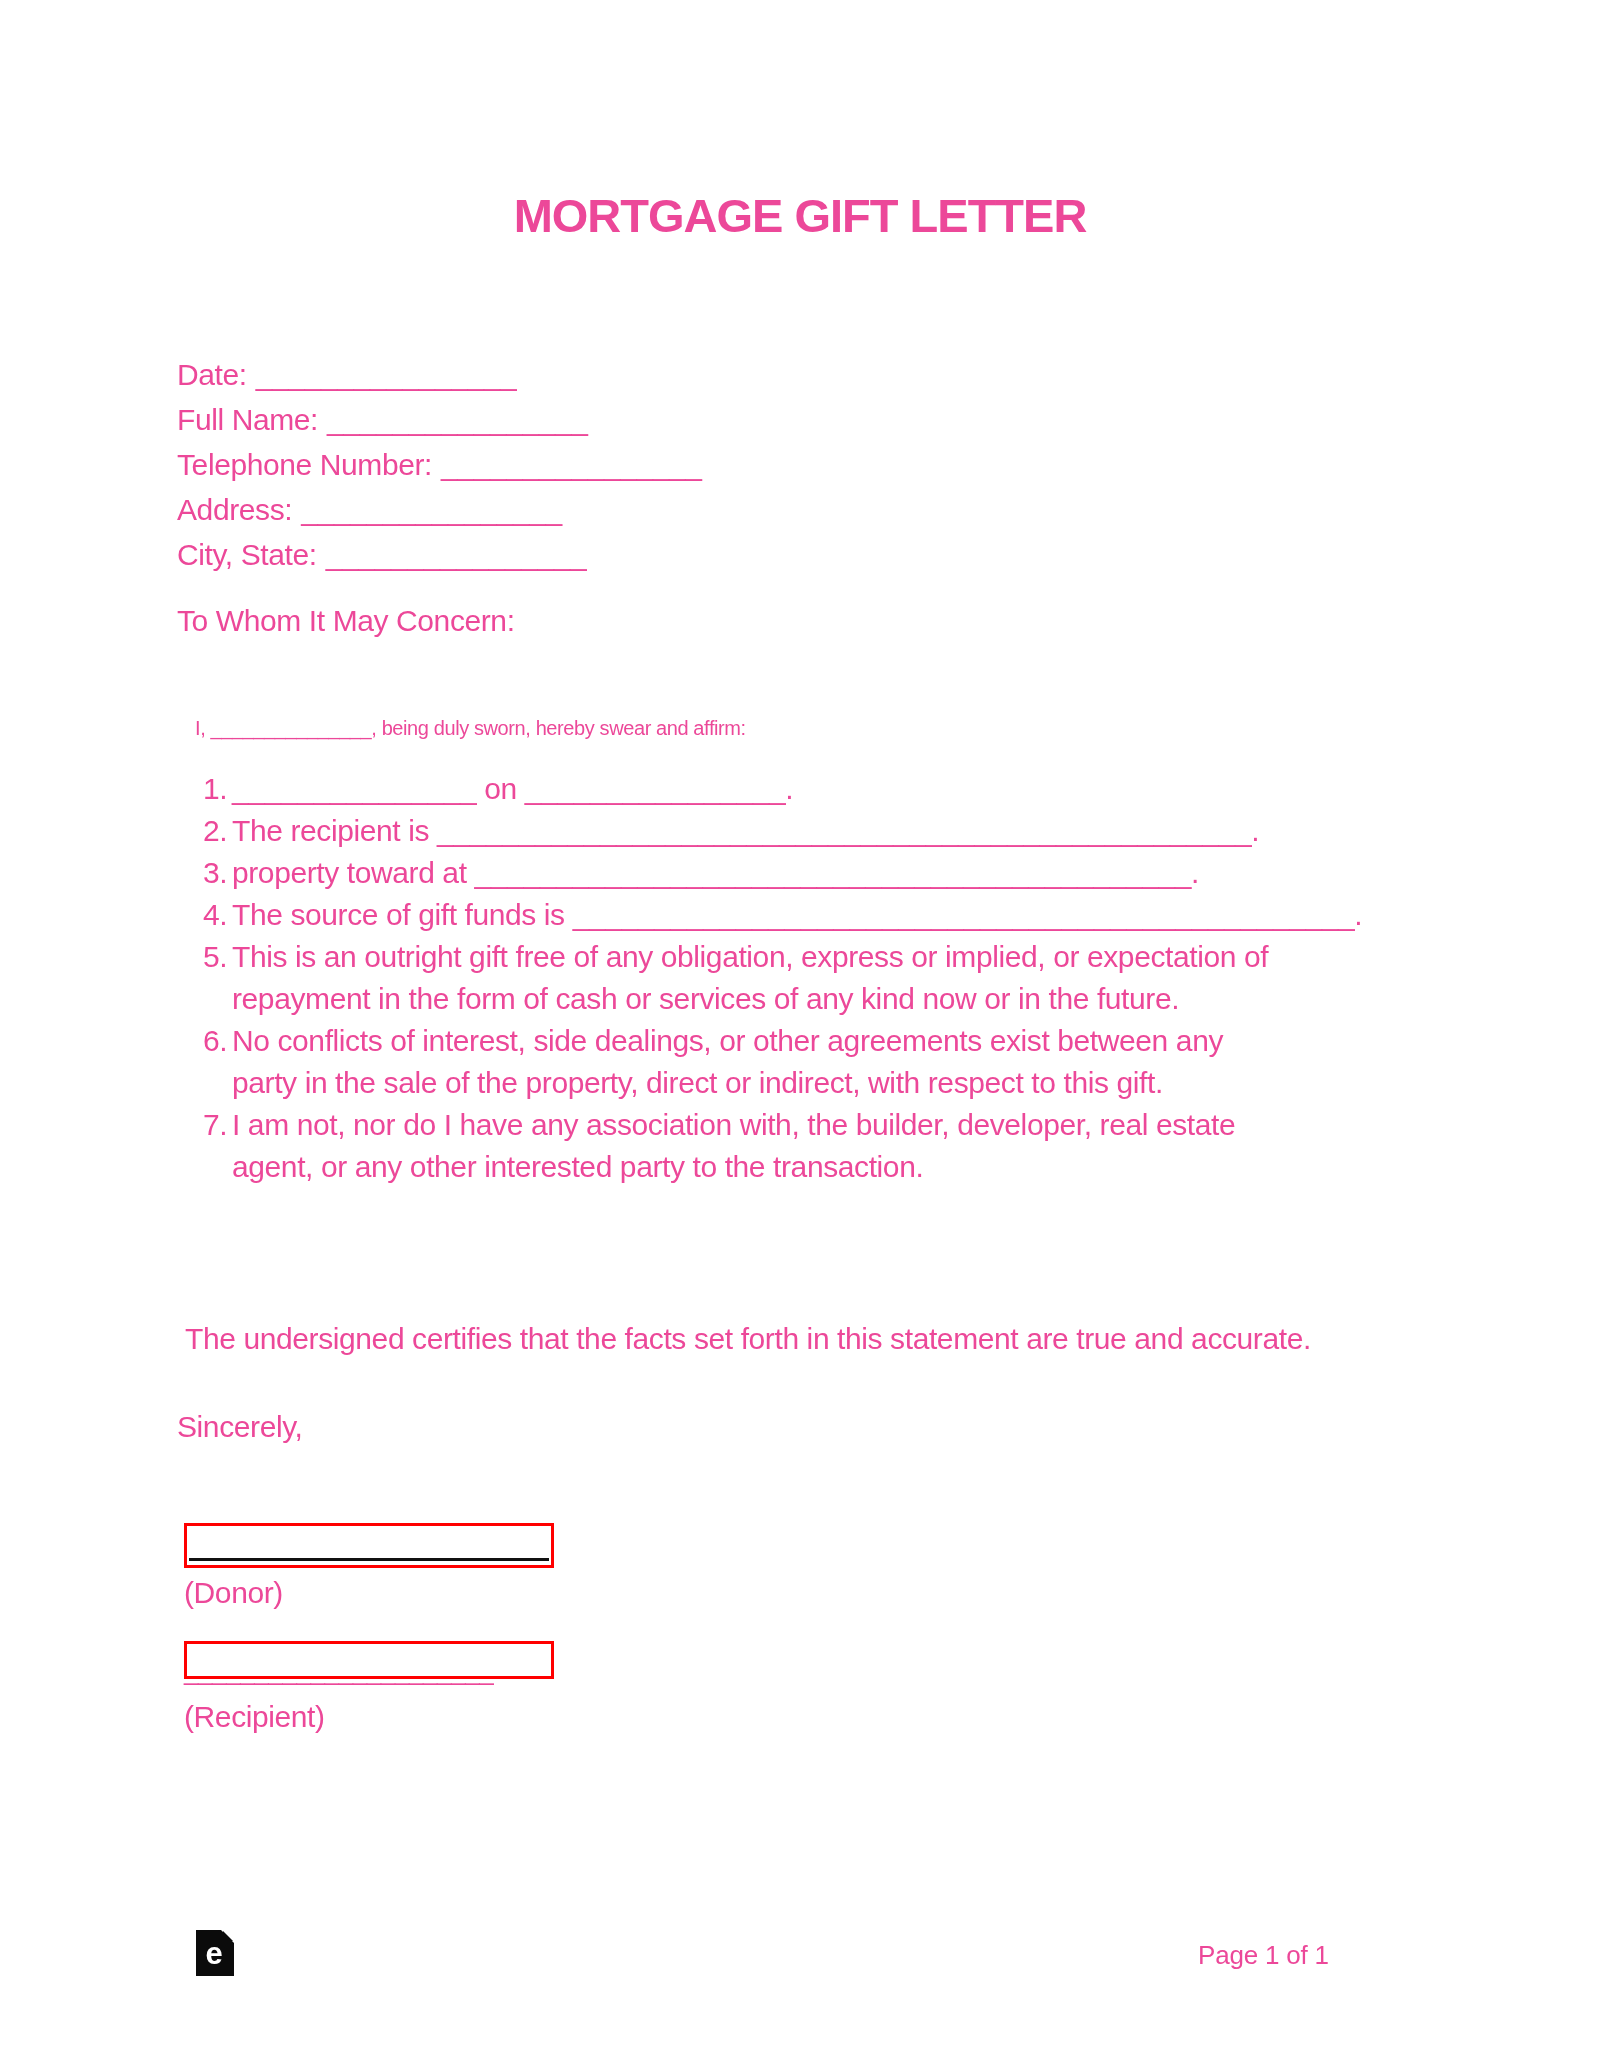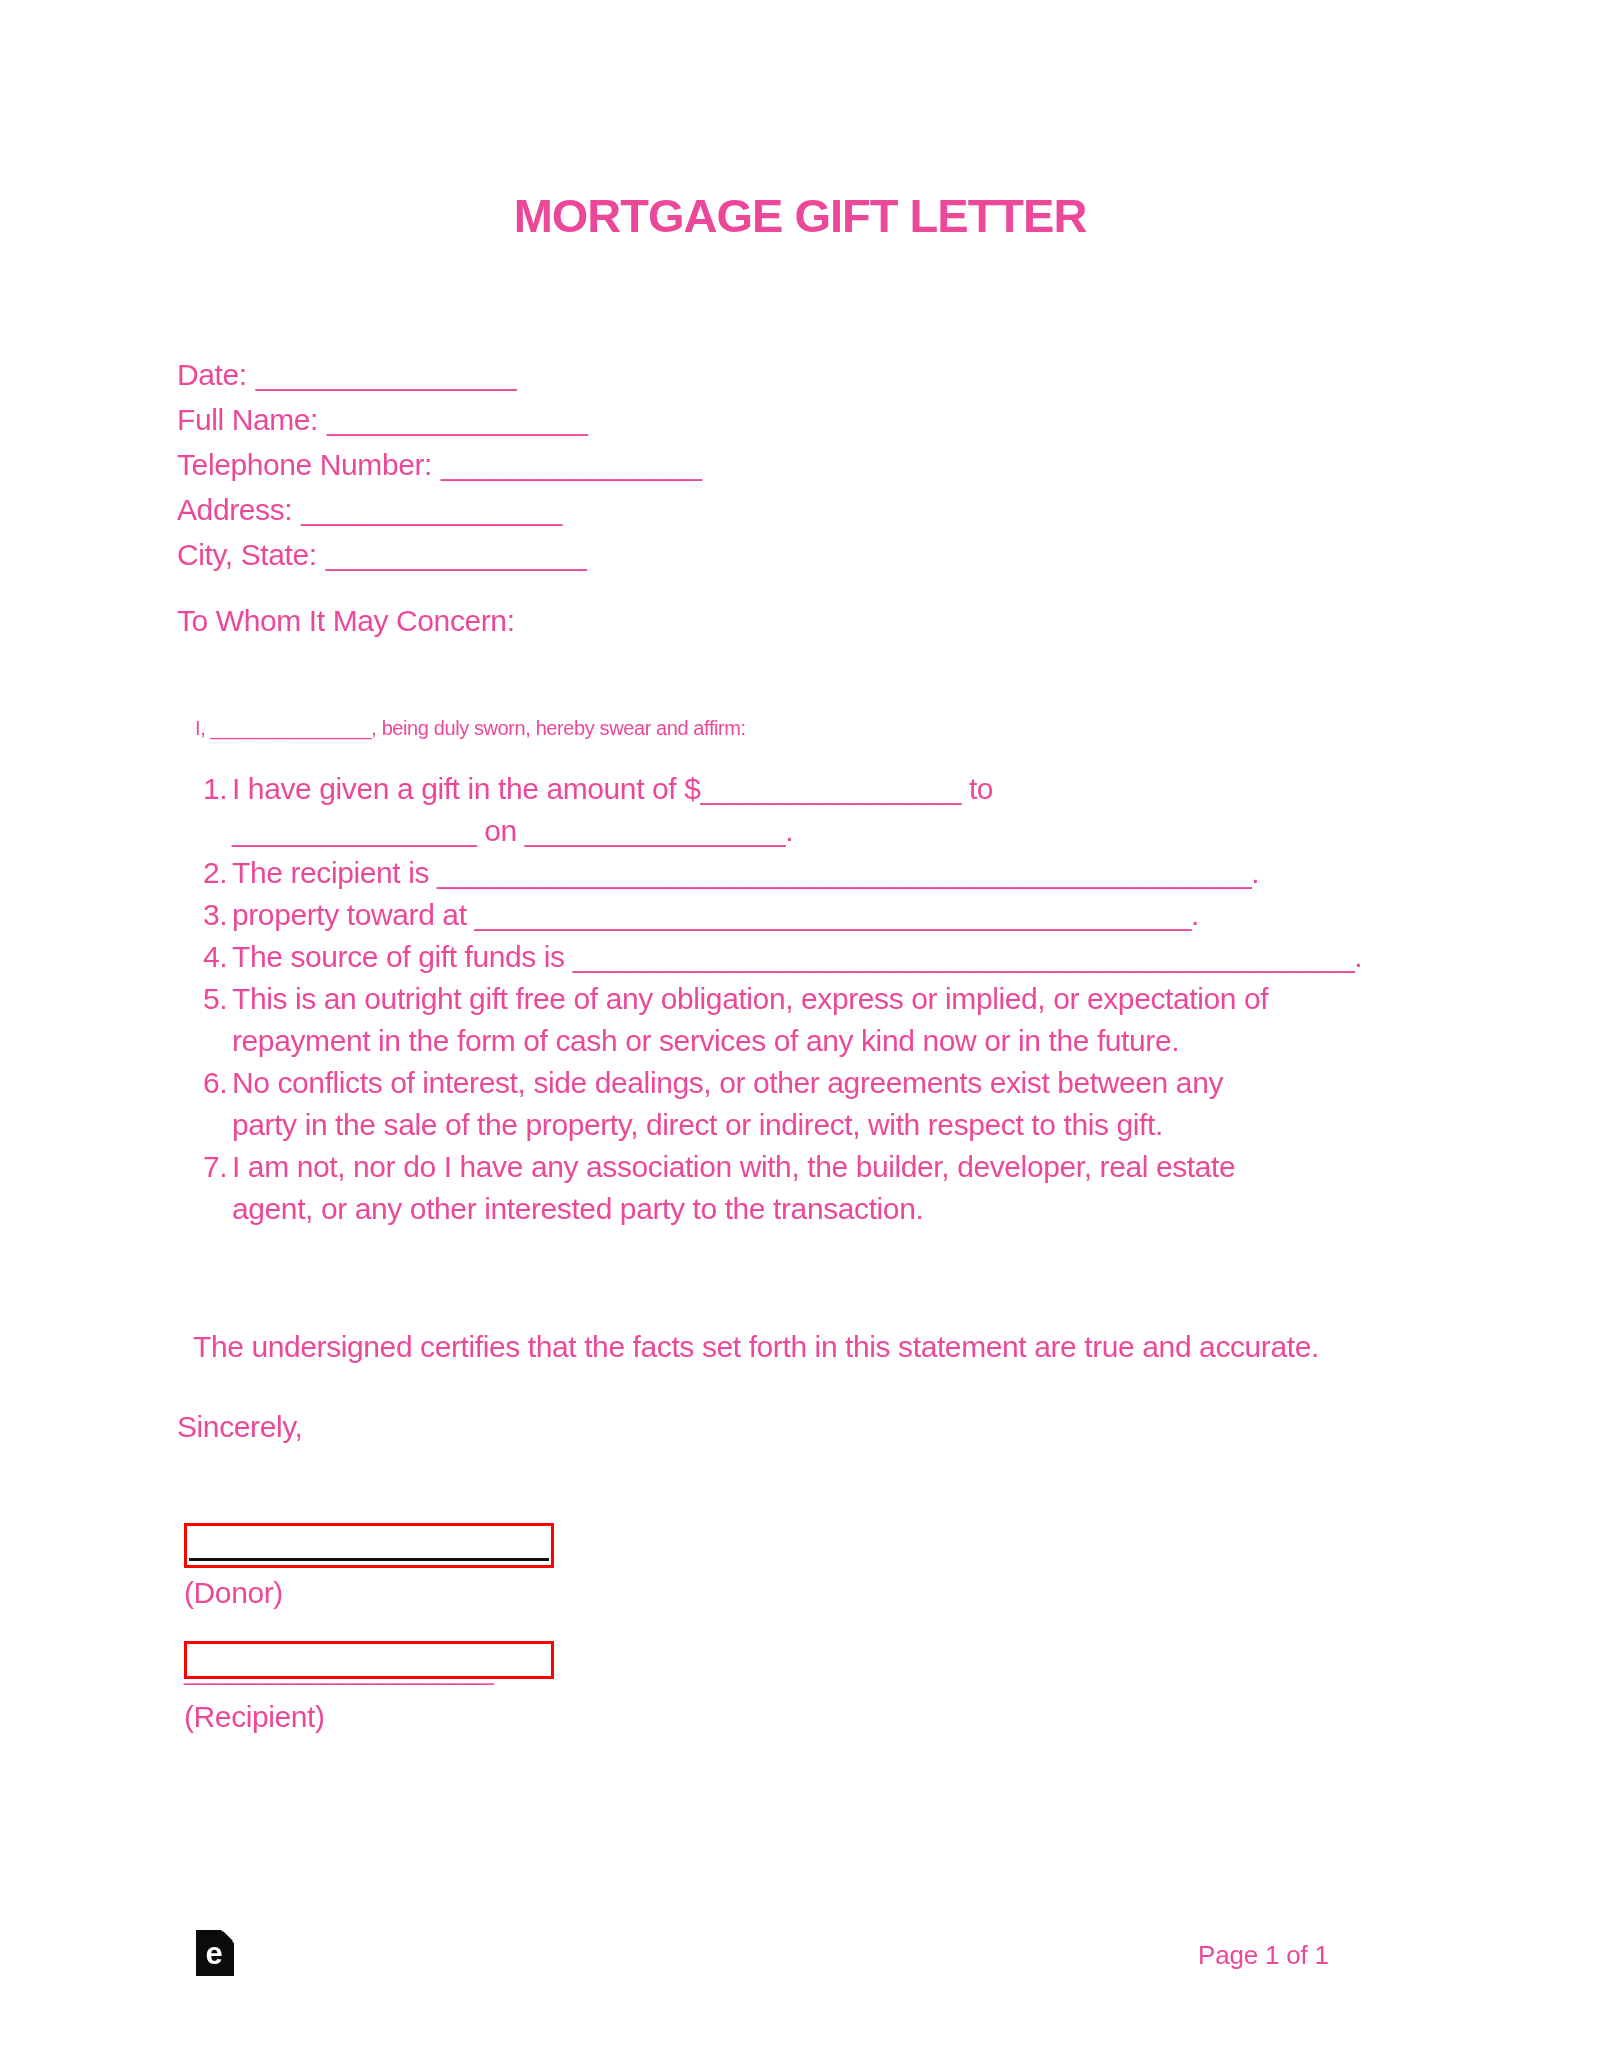--- a/index.html
+++ b/index.html
@@ -65,21 +65,21 @@
     width: 55px;
     padding-left: 26px;
     box-sizing: border-box;
   }
   .li-lines { flex: none; }
   .line { display: block; white-space: pre; }
   .certification {
     position: absolute;
     top: 1308px;
     left: 177px;
-    margin: 16px;
+    margin: 8px;
     font-size: 30px;
     line-height: 45px;
     white-space: nowrap;
   }
   .closing {
     position: absolute;
     top: 1404px;
     left: 177px;
     margin: 0;
     font-size: 30px;
@@ -165,21 +165,20 @@
   </div>
 
   <p class="salutation">To Whom It May Concern:</p>
 
   <p class="oath">I, _______________, being duly sworn, hereby swear and affirm:</p>
 
   <div class="numbered-list">
     <div class="li">
       <span class="num">1.</span>
       <span class="li-lines">
-        <span class="line">I have given a gift in the amount of $________________ to</span>
         <span class="line">_______________ on ________________.</span>
       </span>
     </div>
     <div class="li">
       <span class="num">2.</span>
       <span class="li-lines">
         <span class="line">The recipient is __________________________________________________.</span>
       </span>
     </div>
     <div class="li">

